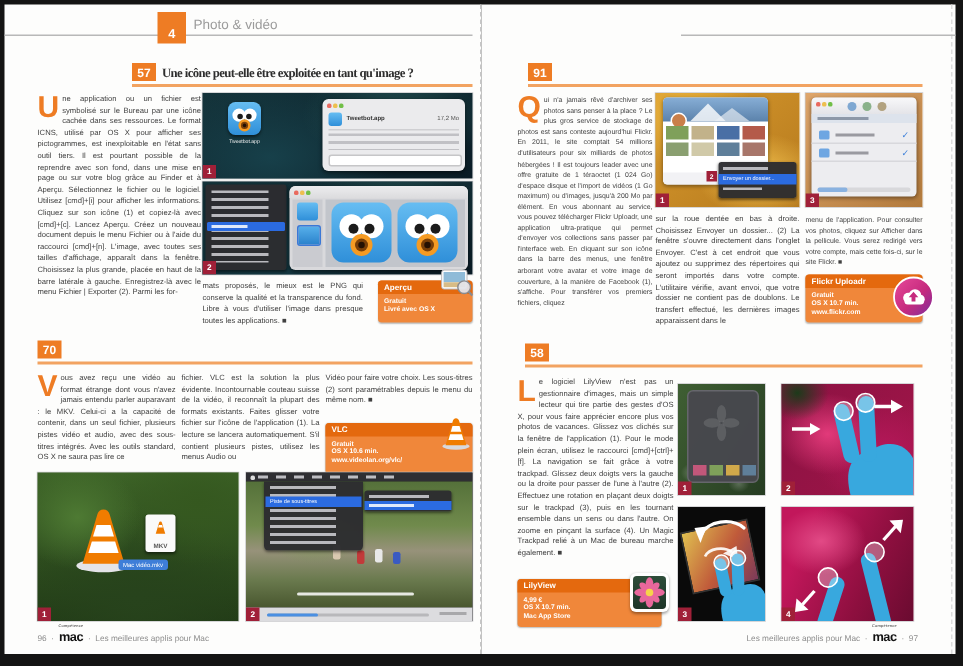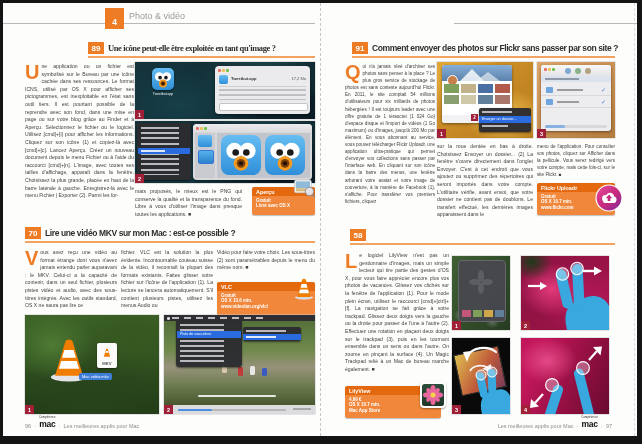--- a/index.html
+++ b/index.html
@@ -53,21 +53,21 @@
   <div class="page" style="left:321px;width:316px;"></div>
   <div class="abs" style="left:320px;top:3px;height:433px;width:0;border-left:1px dashed #c6c6c6;"></div>
   <div class="abs" style="left:634px;top:3px;height:433px;width:0;border-left:1px dashed #dcdcdc;"></div>
 
   <div class="abs" style="left:3px;top:23px;width:312px;height:1px;background:#b8b8b8;"></div>
   <div class="abs" style="left:105px;top:8px;width:19px;height:21px;background:#ee7c24;display:flex;align-items:flex-end;justify-content:center;">
     <span style="color:#fff;font-weight:bold;font-size:8.5px;padding-bottom:2px;">4</span>
   </div>
   <div class="abs" style="left:129px;top:11px;font-size:9px;color:#9b9b9b;">Photo &amp; vidéo</div>
 
-  <div class="qb" style="left:88px;top:42px;">89</div>
+  <div class="qb" style="left:88px;top:42px;">57</div>
   <div class="qt" style="left:108px;top:42px;font-family:Liberation Serif, serif;">Une icône peut-elle être exploitée en tant qu'image ?</div>
   <div class="ql" style="left:88px;top:56px;width:227px;"></div>
 
   <div class="bt" style="left:25px;top:63px;width:109px;height:156px;">
     <span class="dc">U</span><span>ne application ou un fichier est symbolisé sur le Bureau par une icône cachée dans ses ressources. Le format ICNS, utilisé par OS X pour afficher ses pictogrammes, est inexploitable en l'état sans outil tiers. Il est pourtant possible de la reprendre avec son fond, dans une mise en page ou sur votre blog grâce au Finder et à Aperçu. Sélectionnez le fichier ou le logiciel. Utilisez [cmd]+[i] pour afficher les informations. Cliquez sur son icône (1) et copiez-là avec [cmd]+[c]. Lancez Aperçu. Créez un nouveau document depuis le menu Fichier ou à l'aide du raccourci [cmd]+[n]. L'image, avec toutes ses tailles d'affichage, apparaît dans la fenêtre. Choisissez la plus grande, placée en haut de la barre latérale à gauche. Enregistrez-là avec le menu Fichier | Exporter (2). Parmi les for-</span>
   </div>
 
   <div class="shot wall" style="left:135px;top:62px;width:180px;height:57px;">
     <div class="abs" style="left:17px;top:6px;width:22px;height:22px;border-radius:5px;background:linear-gradient(#66bdf2,#2f8fd9);box-shadow:0 1px 2px rgba(0,0,0,.5);">
       <svg viewBox="0 0 24 24" width="100%" height="100%">
@@ -153,21 +153,20 @@
     <svg viewBox="0 0 22 18" width="100%" height="100%">
         <rect x="1" y="1" width="16" height="12" rx="1.5" fill="#fff" stroke="#b5b5b8" stroke-width="0.6"></rect>
         <rect x="2.2" y="2.2" width="13.6" height="6.5" fill="#8fbbd8"></rect>
         <rect x="2.2" y="8.7" width="13.6" height="3.1" fill="#d8bc86"></rect>
         <circle cx="15.2" cy="11.8" r="4" fill="rgba(228,228,233,.95)" stroke="#8a8a8e" stroke-width="0.9"></circle>
         <line x1="18" y1="14.6" x2="20.4" y2="17" stroke="#8a8a8e" stroke-width="1.4"></line>
       </svg>
   </div>
 
   <div class="qb" style="left:25px;top:227px;">70</div>
-  <div class="qt" style="left:45px;top:227px;">Lire une vidéo MKV sur mon Mac : est-ce possible ?</div>
   <div class="ql" style="left:25px;top:241px;width:290px;"></div>
 
   <div class="bt" style="left:25px;top:249px;width:92px;height:62px;">
     <span class="dc">V</span><span>ous avez reçu une vidéo au format étrange dont vous n'avez jamais entendu parler auparavant : le MKV. Celui-ci a la capacité de contenir, dans un seul fichier, plusieurs pistes vidéo et audio, avec des sous-titres intégrés. Avec les outils standard, OS X ne saura pas lire ce</span>
   </div>
   <div class="bt" style="left:121px;top:249px;width:92px;height:64px;">fichier. VLC est la solution la plus évidente. Incontournable couteau suisse de la vidéo, il reconnaît la plupart des formats existants. Faites glisser votre fichier sur l'icône de l'application (1). La lecture se lancera automatiquement. S'il contient plusieurs pistes, utilisez les menus Audio ou</div>
   <div class="bt" style="left:217px;top:249px;width:98px;height:26px;">Vidéo pour faire votre choix. Les sous-titres (2) sont paramétrables depuis le menu du même nom. ■</div>
 
   <div class="ib" style="left:217px;top:282px;width:98px;height:34px;">
     <div class="bd">VLC</div>
@@ -253,21 +252,20 @@
       <span class="sm">Compétence</span>
       <span class="lg">mac</span>
     </span>
     <span>·</span>
     <span>Les meilleures applis pour Mac</span>
   </div>
 
   <div class="abs" style="left:454px;top:23px;width:183px;height:1px;background:#b8b8b8;"></div>
 
   <div class="qb" style="left:352px;top:42px;">91</div>
-  <div class="qt" style="left:372px;top:42px;">Comment envoyer des photos sur Flickr sans passer par son site ?</div>
   <div class="ql" style="left:352px;top:56px;width:263px;"></div>
 
   <div class="bt tight" style="left:345px;top:63px;width:90px;height:160px;">
     <span class="dc">Q</span><span>ui n'a jamais rêvé d'archiver ses photos sans penser à la place ? Le plus gros service de stockage de photos est sans conteste aujourd'hui Flickr. En 2011, le site comptait 54 millions d'utilisateurs pour six milliards de photos hébergées ! Il est toujours leader avec une offre gratuite de 1 téraoctet (1 024 Go) d'espace disque et l'import de vidéos (1 Go maximum) ou d'images, jusqu'à 200 Mo par élément. En vous abonnant au service, vous pouvez télécharger Flickr Uploadr, une application ultra-pratique qui permet d'envoyer vos collections sans passer par l'interface web. En cliquant sur son icône dans la barre des menus, une fenêtre arborant votre avatar et votre image de couverture, à la manière de Facebook (1), s'affiche. Pour transférer vos premiers fichiers, cliquez</span>
   </div>
 
   <div class="shot" style="left:437px;top:62px;width:96px;height:76px;background:
       radial-gradient(60px 40px at 72% 72%,#f2c14e,rgba(0,0,0,0) 70%),
       radial-gradient(70px 50px at 18% 18%,#e8b23c,rgba(0,0,0,0) 70%),
       linear-gradient(140deg,#d89a2e,#b5791d);">

